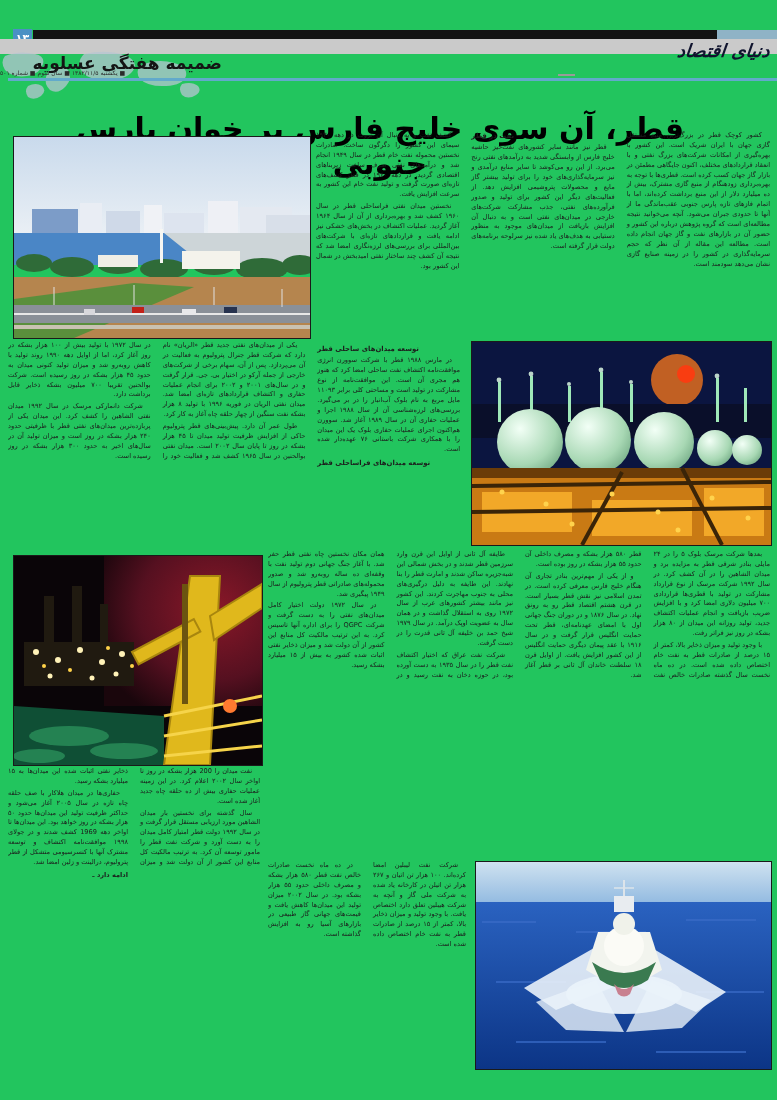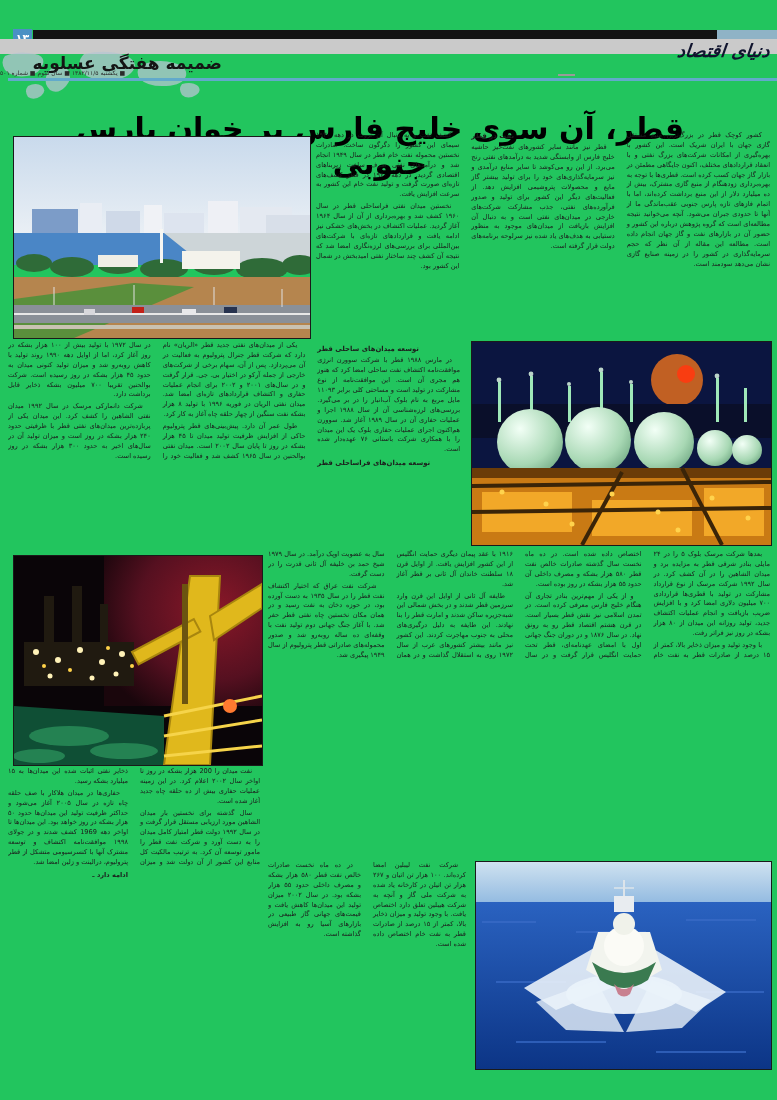--- a/index.html
+++ b/index.html
@@ -296,20 +296,21 @@
       <p class="para">یکی از میدان‌های نفتی جدید قطر «الریان» نام دارد که شرکت قطر جنرال پترولیوم به فعالیت در آن می‌پردازد. پس از آن، سهام برخی از شرکت‌های خارجی از جمله آرکو در اختیار بی. جی. قرار گرفت و در سال‌های ۲۰۰۱ و ۲۰۰۲ برای انجام عملیات حفاری و اکتشاف قراردادهای تازه‌ای امضا شد. میدان نفتی الریان در فوریه ۱۹۹۶ با تولید ۸ هزار بشکه نفت سنگین از چهار حلقه چاه آغاز به کار کرد.</p>
       <p class="para">طول عمر آن دارد. پیش‌بینی‌های قطر پترولیوم حاکی از افزایش ظرفیت تولید میدان تا ۴۵ هزار بشکه در روز تا پایان سال ۲۰۰۲ است. میدان نفتی بوالحنین در سال ۱۹۶۵ کشف شد و فعالیت خود را در سال ۱۹۷۲ با تولید بیش از ۱۰۰ هزار بشکه در روز آغاز کرد، اما از اوایل دهه ۱۹۹۰ روند تولید با کاهش روبه‌رو شد و میزان تولید کنونی میدان به حدود ۴۵ هزار بشکه در روز رسیده است. شرکت بوالحنین تقریبا ۷۰۰ میلیون بشکه ذخایر قابل برداشت دارد.</p>
       <p class="para">شرکت دانمارکی مرسک در سال ۱۹۹۲ میدان نفتی الشاهین را کشف کرد. این میدان یکی از پربازده‌ترین میدان‌های نفتی قطر با ظرفیتی حدود ۲۴۰ هزار بشکه در روز است و میزان تولید آن در سال‌های اخیر به حدود ۳۰۰ هزار بشکه در روز رسیده است.</p>
     </div>
   <div id="block-c" class="tblock">
       <p class="para">بعدها شرکت مرسک بلوک ۵ را در ۲۴ مایلی بنادر شرقی قطر به مزایده برد و میدان الشاهین را در آن کشف کرد. در سال ۱۹۹۲ شرکت مرسک از نوع قرارداد مشارکت در تولید با قطری‌ها قراردادی ۷۰۰ میلیون دلاری امضا کرد و با افزایش ضریب بازیافت و انجام عملیات اکتشاف جدید، تولید روزانه این میدان از ۸۰ هزار بشکه در روز نیز فراتر رفت.</p>
       <p class="para">با وجود تولید و میزان ذخایر بالا، کمتر از ۱۵ درصد از صادرات قطر به نفت خام اختصاص داده شده است. در ده ماه نخست سال گذشته صادرات خالص نفت قطر ۵۸۰ هزار بشکه و مصرف داخلی آن حدود ۵۵ هزار بشکه در روز بوده است.</p>
       <p class="para">و از یکی از مهم‌ترین بنادر تجاری آن هنگام خلیج فارس معرفی کرده است. در تمدن اسلامی نیز نقش قطر بسیار است. در قرن هشتم اقتصاد قطر رو به رونق نهاد. در سال ۱۸۷۶ و در دوران جنگ جهانی اول با امضای عهدنامه‌ای، قطر تحت حمایت انگلیس قرار گرفت و در سال ۱۹۱۶ با عقد پیمان دیگری حمایت انگلیس از این کشور افزایش یافت. از اوایل قرن ۱۸ سلطنت خاندان آل ثانی بر قطر آغاز شد.</p>
       <p class="para">طایفه آل ثانی از اوایل این قرن وارد سرزمین قطر شدند و در بخش شمالی این شبه‌جزیره ساکن شدند و امارت قطر را بنا نهادند. این طایفه به دلیل درگیری‌های محلی به جنوب مهاجرت کردند. این کشور نیز مانند بیشتر کشورهای عرب از سال ۱۹۷۲ روی به استقلال گذاشت و در همان سال به عضویت اوپک درآمد. در سال ۱۹۷۹ شیخ حمد بن خلیفه آل ثانی قدرت را در دست گرفت.</p>
       <p class="para">شرکت نفت عراق که اختیار اکتشاف نفت قطر را در سال ۱۹۳۵ به دست آورده بود، در حوزه دخان به نفت رسید و در همان مکان نخستین چاه نفتی قطر حفر شد. با آغاز جنگ جهانی دوم تولید نفت با وقفه‌ای ده ساله روبه‌رو شد و صدور محموله‌های صادراتی قطر پترولیوم از سال ۱۹۴۹ پیگیری شد.</p>
+      <p class="para">در سال ۱۹۷۲ دولت اختیار کامل میدان‌های نفتی را به دست گرفت و شرکت QGPC را برای اداره آنها تاسیس کرد. به این ترتیب مالکیت کل منابع این کشور از آن دولت شد و میزان ذخایر نفتی اثبات شده کشور به بیش از ۱۵ میلیارد بشکه رسید.</p>
     </div>
   <div id="block-d" class="tblock">
       <p class="para">نفت میدان را 200 هزار بشکه در روز تا اواخر سال ۲۰۰۲ اعلام کرد. در این زمینه عملیات حفاری بیش از ده حلقه چاه جدید آغاز شده است.</p>
       <p class="para">سال گذشته برای نخستین بار میدان الشاهین مورد ارزیابی مستقل قرار گرفت و در سال ۱۹۹۲ دولت قطر امتیاز کامل میدان را به دست آورد و شرکت نفت قطر را مامور توسعه آن کرد. به ترتیب مالکیت کل منابع این کشور از آن دولت شد و میزان ذخایر نفتی اثبات شده این میدان‌ها به ۱۵ میلیارد بشکه رسید.</p>
       <p class="para">حفاری‌ها در میدان هلاکار با صف حلقه چاه تازه در سال ۲۰۰۵ آغاز می‌شود و حداکثر ظرفیت تولید این میدان‌ها حدود ۵۰ هزار بشکه در روز خواهد بود. این میدان‌ها تا اواخر دهه 1969 کشف شدند و در جولای ۱۹۹۸ موافقت‌نامه اکتشاف و توسعه مشترک آنها با کنسرسیومی متشکل از قطر پترولیوم، درالینت و زلین امضا شد.</p>
       <p class="para end-marker">ادامه دارد ـ</p>
     </div>
   <div id="block-e" class="tblock">
       <p class="para">شرکت نفت لیبلین امضا کرده‌اند. ۱۰۰ هزار تن اتیان و ۲۶۷ هزار تن اتیلن در کارخانه یاد شده به شرکت ملی گاز و آنچه به شرکت هیبلین تعلق دارد اختصاص یافت. با وجود تولید و میزان ذخایر بالا، کمتر از ۱۵ درصد از صادرات قطر به نفت خام اختصاص داده شده است.</p>
       <p class="para">در ده ماه نخست صادرات خالص نفت قطر ۵۸۰ هزار بشکه و مصرف داخلی حدود ۵۵ هزار بشکه بود. در سال ۲۰۰۲ میزان تولید این میدان‌ها کاهش یافت و قیمت‌های جهانی گاز طبیعی در بازارهای آسیا رو به افزایش گذاشته است.</p>

